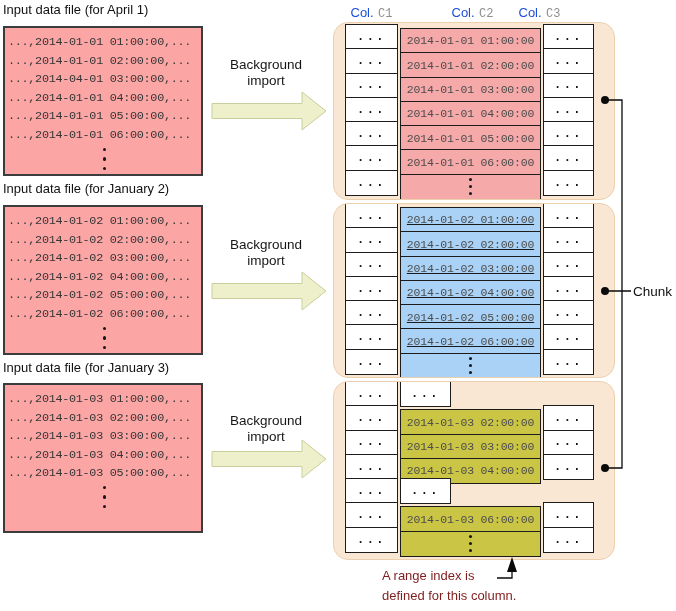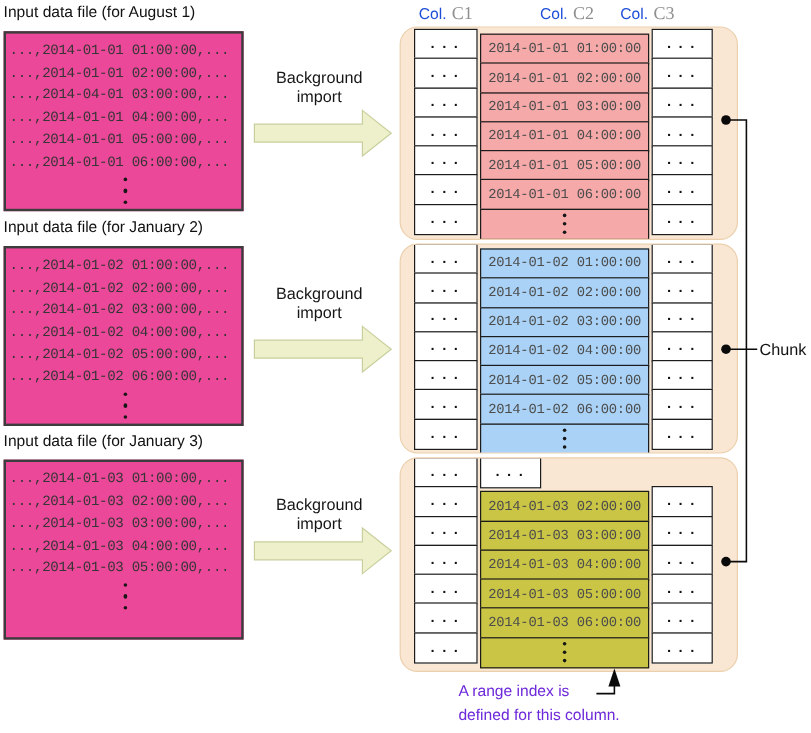--- a/index.html
+++ b/index.html
@@ -6,82 +6,82 @@
   #canvas {
     position:relative; width:676px; height:611px; background:#ffffff;
     font-family:"Liberation Sans", sans-serif; color:#1a1a1a; overflow:hidden;
   }
   .mono { font-family:"Liberation Mono","DejaVu Sans Mono",monospace; }
 
   
   .file-title { position:absolute; left:3px; font-size:13px; color:#111; white-space:nowrap; }
   .file-box {
     position:absolute; left:3px; width:200px; height:150px;
-    background:#ec4899; border:2px solid #3c3c3c; box-sizing:border-box;
+    background:#fca5a5; border:2px solid #3c3c3c; box-sizing:border-box;
     padding:5px 0 0 3px;
   }
   .file-line { font-size:11.8px; line-height:18.6px; color:#353535; white-space:pre; letter-spacing:-0.3px; }
   .file-dots { display:flex; flex-direction:column; align-items:center; gap:6px; margin-top:3px; }
   .file-dots i { width:3.5px; height:3.5px; background:#161616; border-radius:50%; }
 
   
   .import-label { position:absolute; left:208px; width:116px; text-align:center;
     font-size:13.5px; line-height:15.5px; color:#161616; }
 
   
   .col-header { position:absolute; top:3px; height:16px; text-align:center; white-space:nowrap; }
   .col-header .pfx { font-size:13px; color:#1d4ed8; }
-  .col-header .code { font-size:15px; color:#8f8f8f; font-family:Liberation Serif, serif; }
+  .col-header .code { font-size:12px; color:#8f8f8f; font-family:Liberation Mono, monospace; }
 
   
   #chunk-stack { position:absolute; left:333px; top:22px; width:282px; }
   .chunk {
     background:var(--peach,#f9e7d3); border:1px solid var(--peach-border,#ecd0ae);
     border-radius:15px; box-sizing:border-box; overflow:hidden;
   }
   .chunk.k0 { height:178px; padding-top:5px; }
   .chunk.k1 { height:175px; margin-top:3px; padding-top:3px; }
   .chunk.k2 { height:179px; margin-top:3px; padding-top:3px; }
   .trow { display:flex; margin-left:11px; height:25.8px; }
   .trow + .trow { margin-top:-1.5px; }
   .cell {
     box-sizing:border-box; border:1.5px solid #1c1c1c; background:#fff;
     display:flex; align-items:center; justify-content:center;
   }
   .cell.c1 { width:53px; }
   .cell.c2 { width:141px; margin-left:2px; }
   .cell.c3 { width:51px; margin-left:2px; }
   .k0 .cell.c2 { background:var(--chunk1,#f5a9a9);justify-content:center; }
-  .k1 .cell.c2 { background:var(--chunk2,#a9d2f6); }
+  .k1 .cell.c2 { background:var(--chunk2,#a9d2f6);text-decoration:underline; }
   .k2 .cell.c2 { background:var(--chunk3,#cac545); }
   .dotcell { font-family:"Liberation Mono",monospace; font-size:12px; font-weight:bold;
     letter-spacing:2.5px; color:#111; transform:translateY(-4px); }
   .dtval { font-family:"Liberation Mono",monospace; font-size:11.5px; color:#4c4c4c;
     letter-spacing:-0.2px; white-space:nowrap; }
   .vdots { display:flex; flex-direction:column; align-items:center; gap:4px; }
   .vdots i { width:3px; height:3px; background:#161616; border-radius:50%; }
 
   
   #chunk-label { position:absolute; left:633px; top:284px; font-size:13.5px; color:#111; }
-  #annotation { position:absolute; left:382px; top:566px; font-size:13px; line-height:19.5px; color:#6d28d9; }
+  #annotation { position:absolute; left:382px; top:566px; font-size:13px; line-height:19.5px; color:#7f1d1d; }
 
   
   #overlay { position:absolute; left:0; top:0; pointer-events:none; }
   .blockarrow { fill:var(--arrow-fill,#edf0ca); stroke:var(--arrow-border,#c9cf9c); stroke-width:1; }
   .bracket { stroke:#0a0a0a; stroke-width:1.3; fill:none; }
   .bdot { fill:#0a0a0a; }
   .ann-line { stroke:#0a0a0a; stroke-width:1.3; fill:none; }
   .ann-head { fill:#0a0a0a; }
 </style>
 </head>
 <body>
 
 <div id="canvas">
 
-  <div class="file-title" style="top:2px">Input data file (for August 1)</div>
+  <div class="file-title" style="top:2px">Input data file (for April 1)</div>
   <div class="file-box" style="top:26px">
     <div class="file-line mono">...,2014-01-01 01:00:00,...</div>
     <div class="file-line mono">...,2014-01-01 02:00:00,...</div>
     <div class="file-line mono">...,2014-04-01 03:00:00,...</div>
     <div class="file-line mono">...,2014-01-01 04:00:00,...</div>
     <div class="file-line mono">...,2014-01-01 05:00:00,...</div>
     <div class="file-line mono">...,2014-01-01 06:00:00,...</div>
     <div class="file-dots">
         <i></i>
         <i></i>
@@ -279,23 +279,20 @@
       </div>
       <div class="trow">
         <div class="cell c1 dotcell">...</div>
         <div class="cell c2">
             <span class="dtval">2014-01-03 04:00:00</span>
           </div>
         <div class="cell c3 dotcell">...</div>
       </div>
       <div class="trow">
         <div class="cell c1 dotcell">...</div>
-        <div class="cell c2">
-            <span class="dtval">2014-01-03 05:00:00</span>
-          </div>
         <div class="cell c3 dotcell">...</div>
       </div>
       <div class="trow">
         <div class="cell c1 dotcell">...</div>
         <div class="cell c2">
             <span class="dtval">2014-01-03 06:00:00</span>
           </div>
         <div class="cell c3 dotcell">...</div>
       </div>
       <div class="trow">

